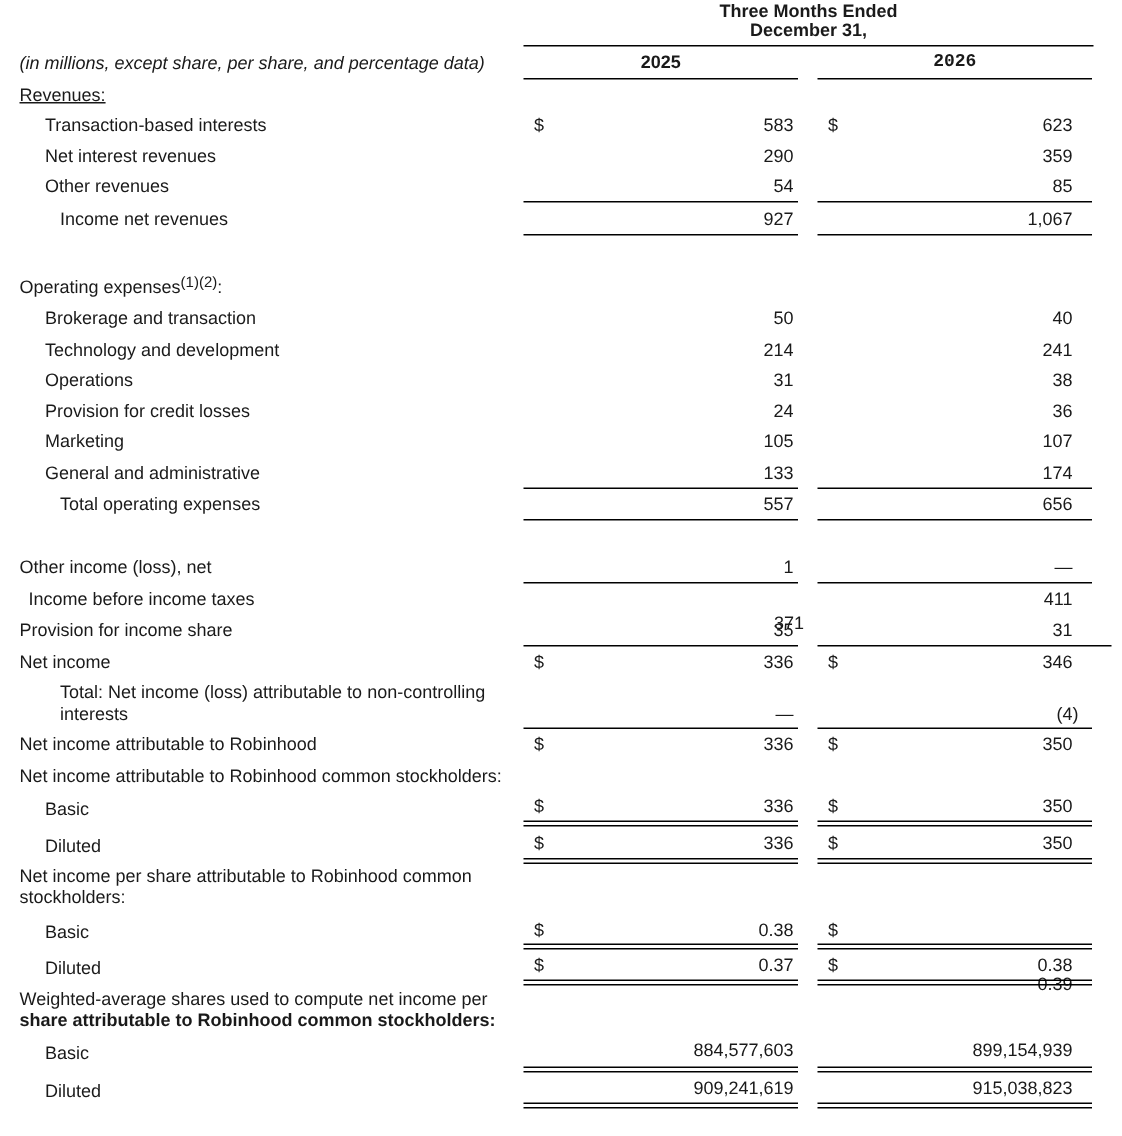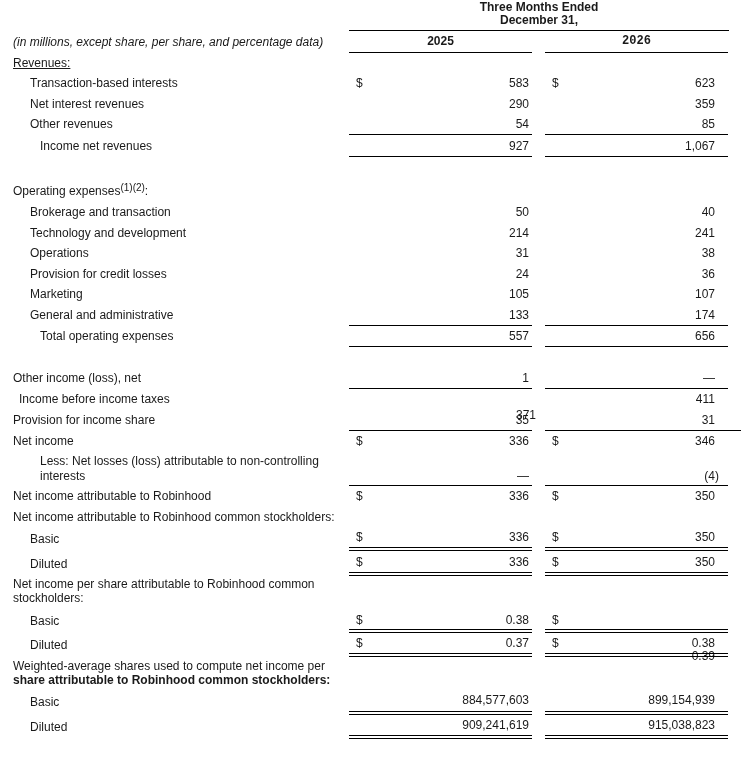--- a/index.html
+++ b/index.html
@@ -128,21 +128,21 @@
 
 <div>
   <div class="abs lbl" style="left:13px; top:434px;">Net income</div>
   <div class="abs dollar" style="left:356px; top:434px;">$</div>
   <div class="abs num" style="left:420px; width:109px; top:434px;">336</div>
   <div class="abs dollar" style="left:552px; top:434px;">$</div>
   <div class="abs num" style="left:600px; width:115px; top:434px;">346</div>
 </div>
 
 <div>
-  <div class="abs lbl" style="left:40px; top:454px;">Less: Net losses (loss) attributable to non-controlling</div>
+  <div class="abs lbl" style="left:40px; top:454px;">Total: Net income (loss) attributable to non-controlling</div>
   <div class="abs lbl" style="left:40px; top:469px;">interests</div>
   <div class="abs num" style="left:420px; width:109px; top:469px;">—</div>
   <div class="abs num" style="left:600px; width:119px; top:469px;">(4)</div>
 </div>
 <div class="ln" style="top:485px; left:349px; width:183px;"></div>
 <div class="ln" style="top:485px; left:545px; width:183px;"></div>
 
 <div>
   <div class="abs lbl" style="left:13px; top:489px;">Net income attributable to Robinhood</div>
   <div class="abs dollar" style="left:356px; top:489px;">$</div>

